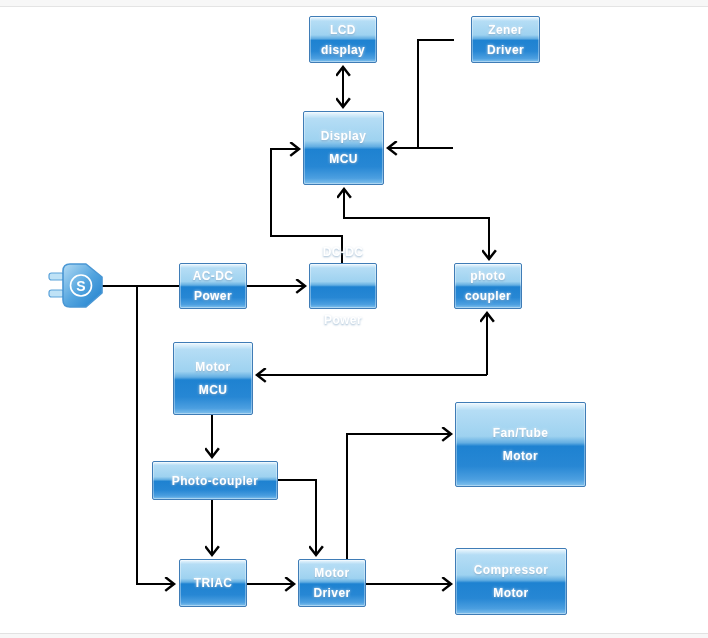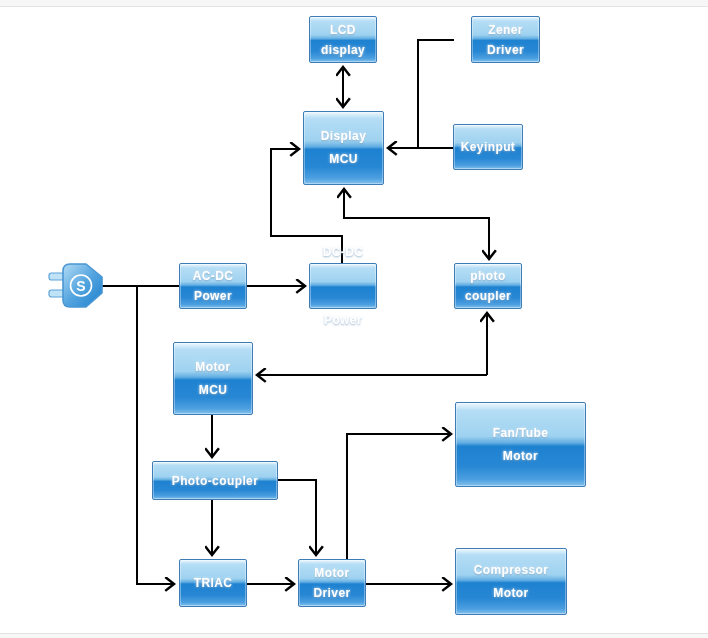--- a/index.html
+++ b/index.html
@@ -109,23 +109,20 @@
   <div class="node" style="left:454px; top:16px;  width:69px;  height:47px;margin-left:17px;">
     <span>Zener</span>
     <span>Driver</span>
   </div>
 
   <div class="node tall" style="left:303px; top:111px; width:81px;  height:74px;">
     <span>Display</span>
     <span>MCU</span>
   </div>
 
-  <div class="node" style="left:453px; top:124px; width:70px;  height:46px;">
-    <span>Keyinput</span>
-  </div>
 
   <div class="node" style="left:179px; top:263px; width:68px;  height:46px;">
     <span>AC-DC</span>
     <span>Power</span>
   </div>
 
   <div class="node" style="left:309px; top:263px; width:68px;  height:46px;gap:48px;">
     <span>DC-DC</span>
     <span>Power</span>
   </div>

